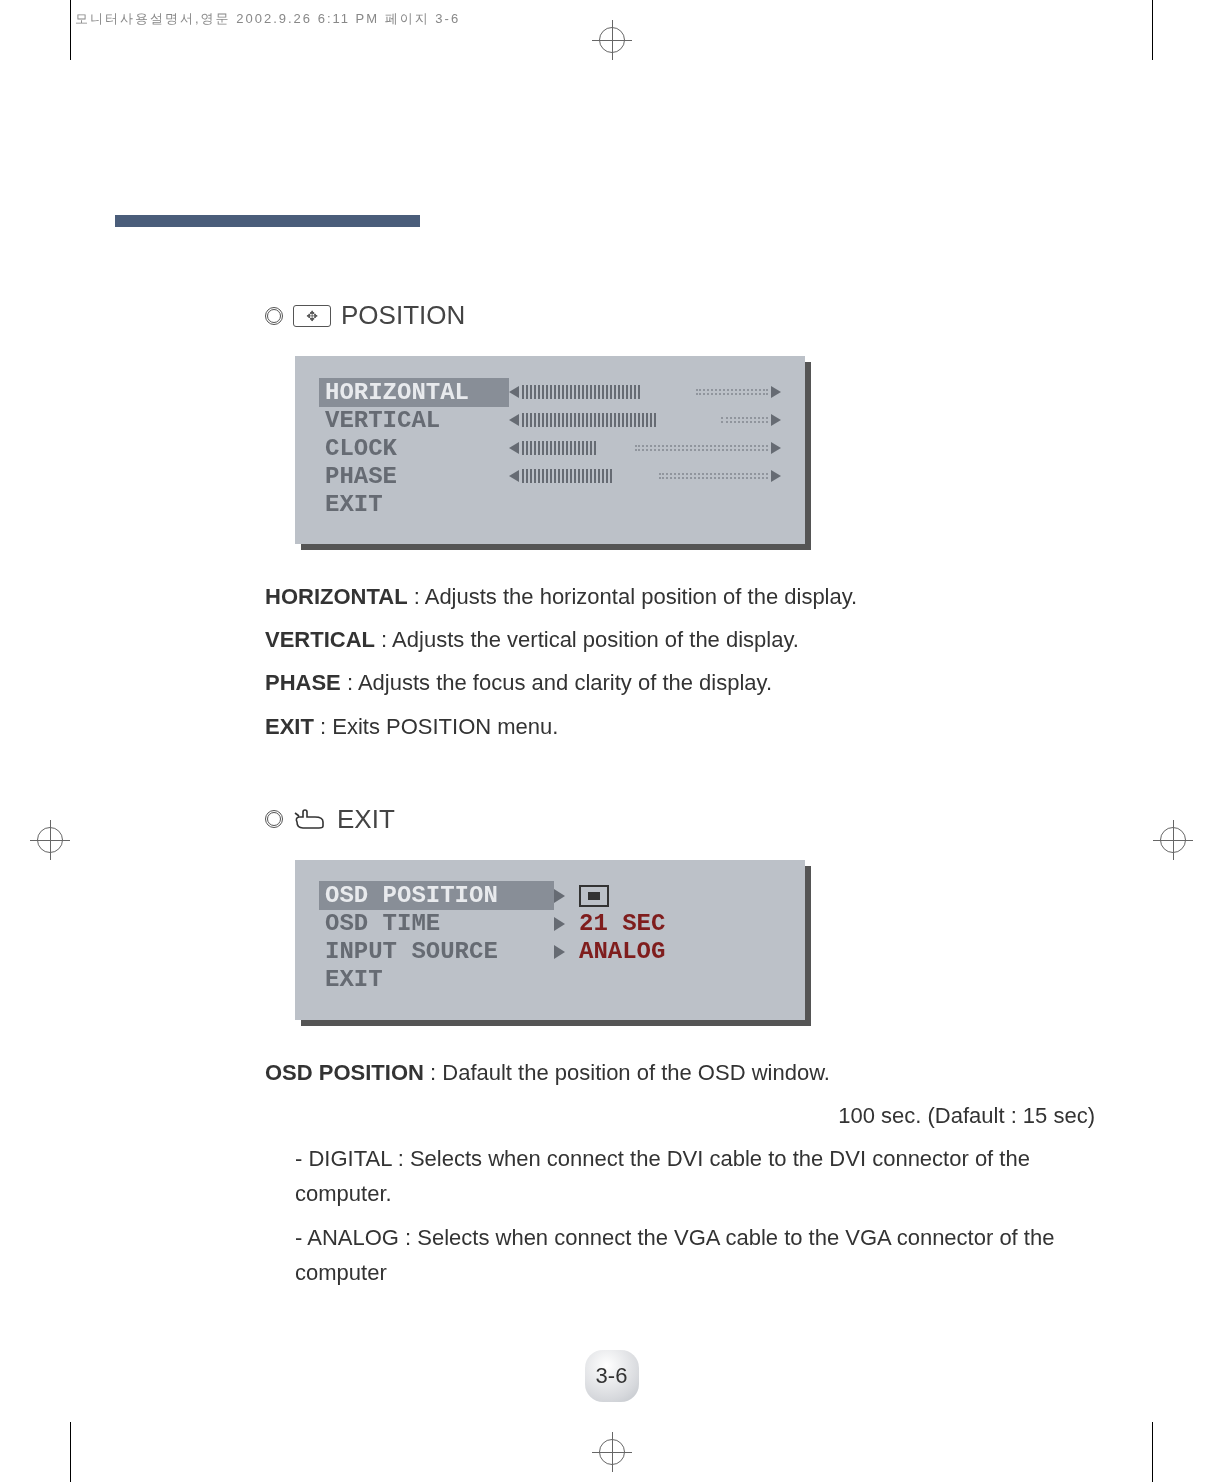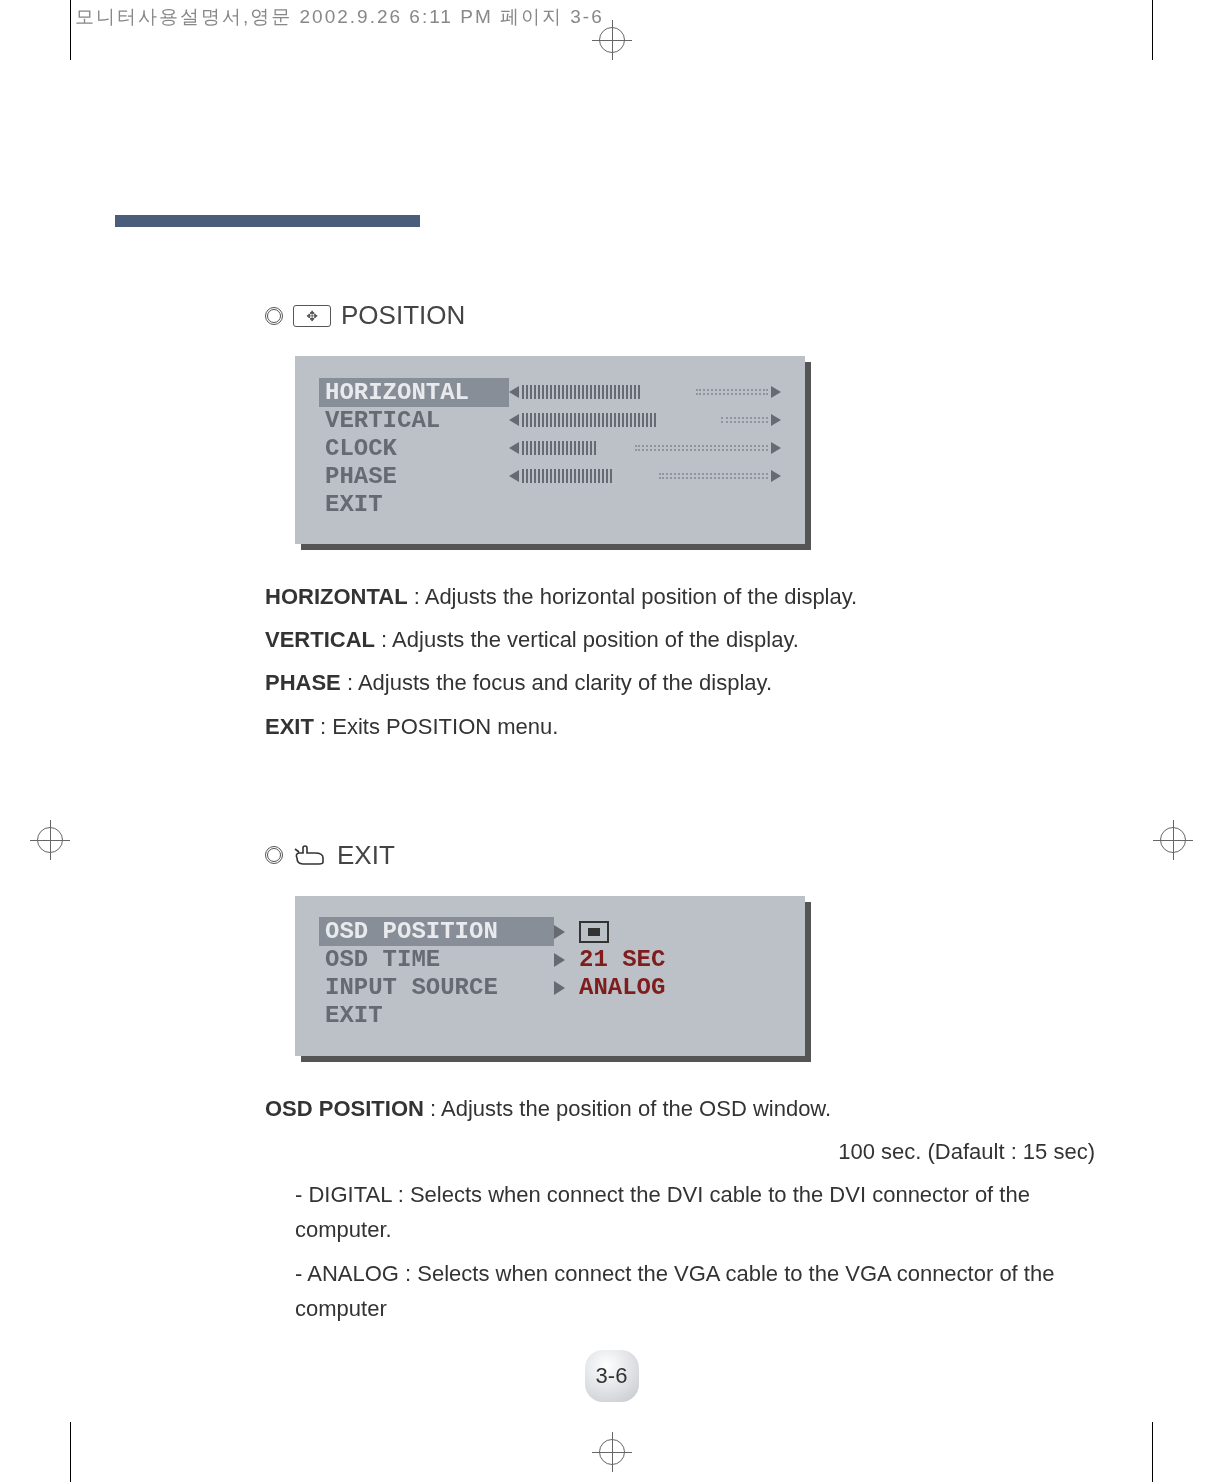--- a/index.html
+++ b/index.html
@@ -9,23 +9,23 @@
     height: 1482px;
     position: relative;
     font-family: Arial, Helvetica, sans-serif;
     color: #333;
   }
   .crop-mark { position: absolute; background: #000; }
   .crop-v { width: 1px; height: 60px; }
 
   .header-text {
     position: absolute;
-    top: 4px;
+    top: 10px;
     left: 75px;
-    font-size: 19px;
+    font-size: 13px;
     letter-spacing: 2px;
     color: #888;
     font-family: "Malgun Gothic", sans-serif;
   }
 
   .registration-mark {
     position: absolute;
     width: 40px;
     height: 40px;
   }
@@ -186,21 +186,21 @@
     width: 30px; height: 22px;
     border: 2px solid #333;
     display:flex; align-items:center; justify-content:center;
   }
   .mini-screen .inner {
     width: 12px; height: 8px; background:#333;
   }
 
   .desc-block {
     margin-top: 35px;
-    margin-bottom: 96px;
+    margin-bottom: 60px;
     font-size: 22px;
     color: #333;
     line-height: 1.6;
   }
   .desc-line { margin-bottom: 8px; }
   .desc-line b { font-weight: bold; }
   .indent { padding-left: 108px; text-align: right; }
   .sub { padding-left: 30px; margin-top:6px; }
 
   .page-num {
@@ -453,21 +453,21 @@
       <span class="osd-label2">INPUT SOURCE</span>
       <span class="arrow-r"></span>
       <span class="osd-val">ANALOG</span>
     </div>
     <div class="osd-row2">
       <span class="osd-label2">EXIT</span>
     </div>
   </div>
 
   <div class="desc-block" style="margin-bottom:0">
-    <div class="desc-line"><b>OSD POSITION</b><span> : Adjusts the position of the OSD window.</span></div>
+    <div class="desc-line"><b>OSD POSITION</b><span> : Dafault the position of the OSD window.</span></div>
     <div class="desc-line indent">100 sec. (Dafault : 15 sec)</div>
     <div class="desc-line sub">- DIGITAL : Selects when connect the DVI cable to the DVI connector of the computer.</div>
     <div class="desc-line sub">- ANALOG : Selects when connect the VGA cable to the VGA connector of the computer</div>
   </div>
 
 </div>
 
 <div class="page-num">3-6</div>
 
 </body></html>

